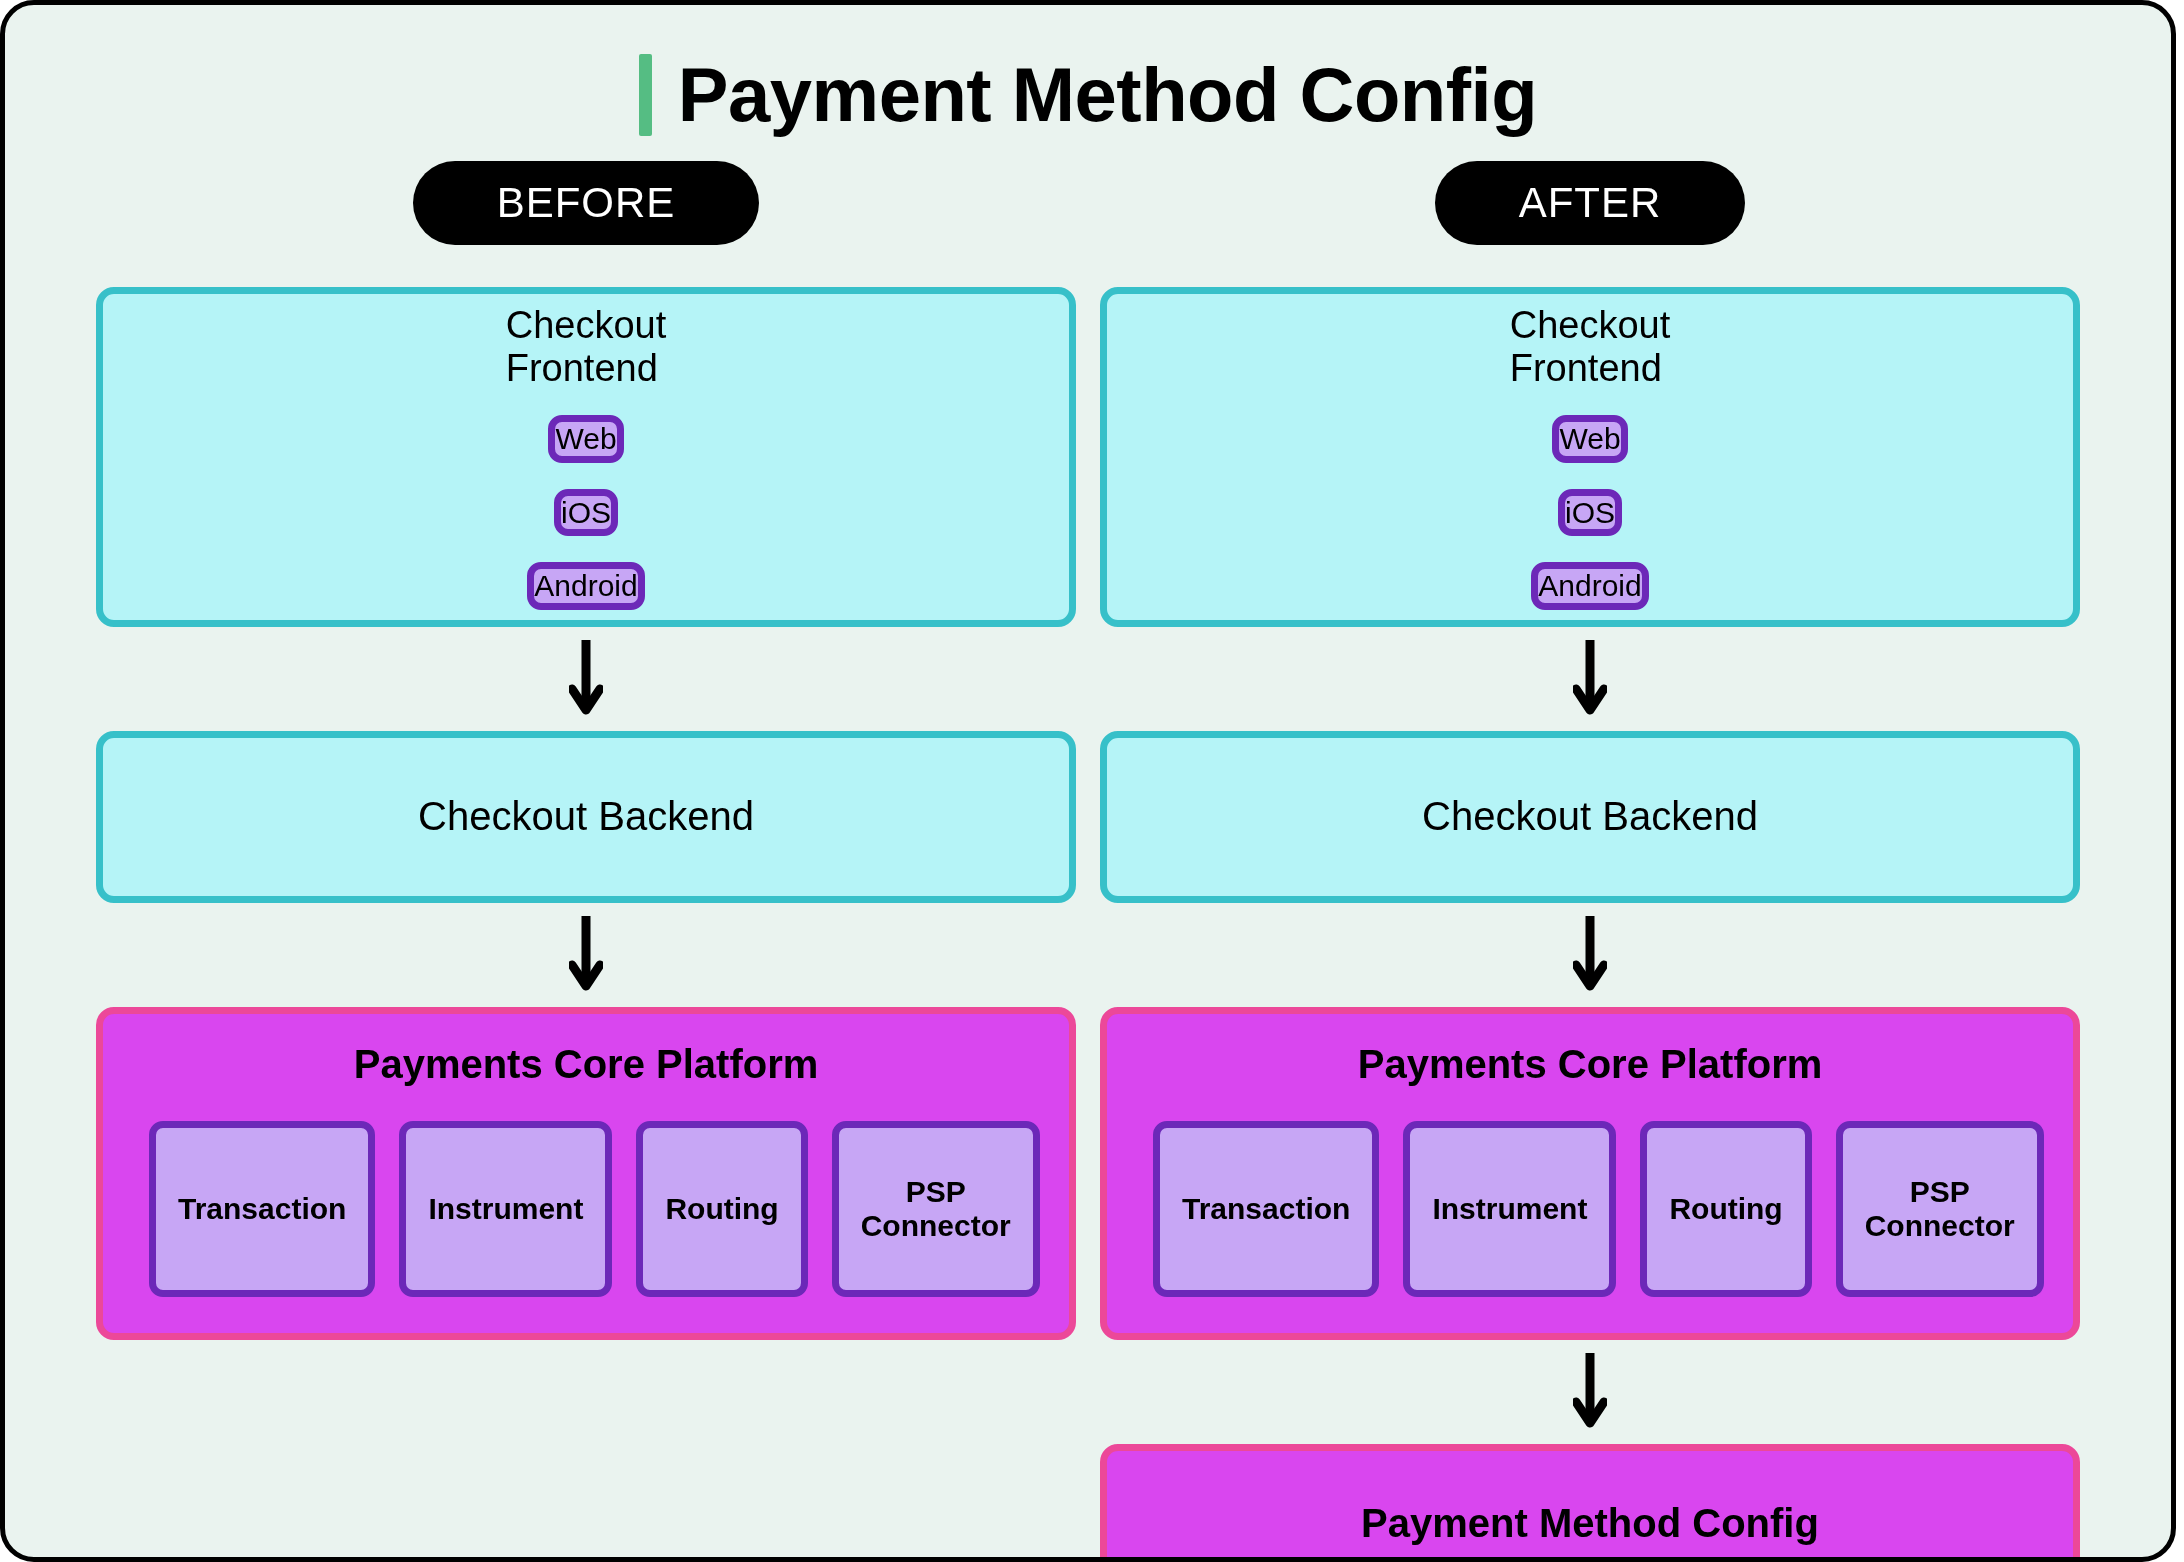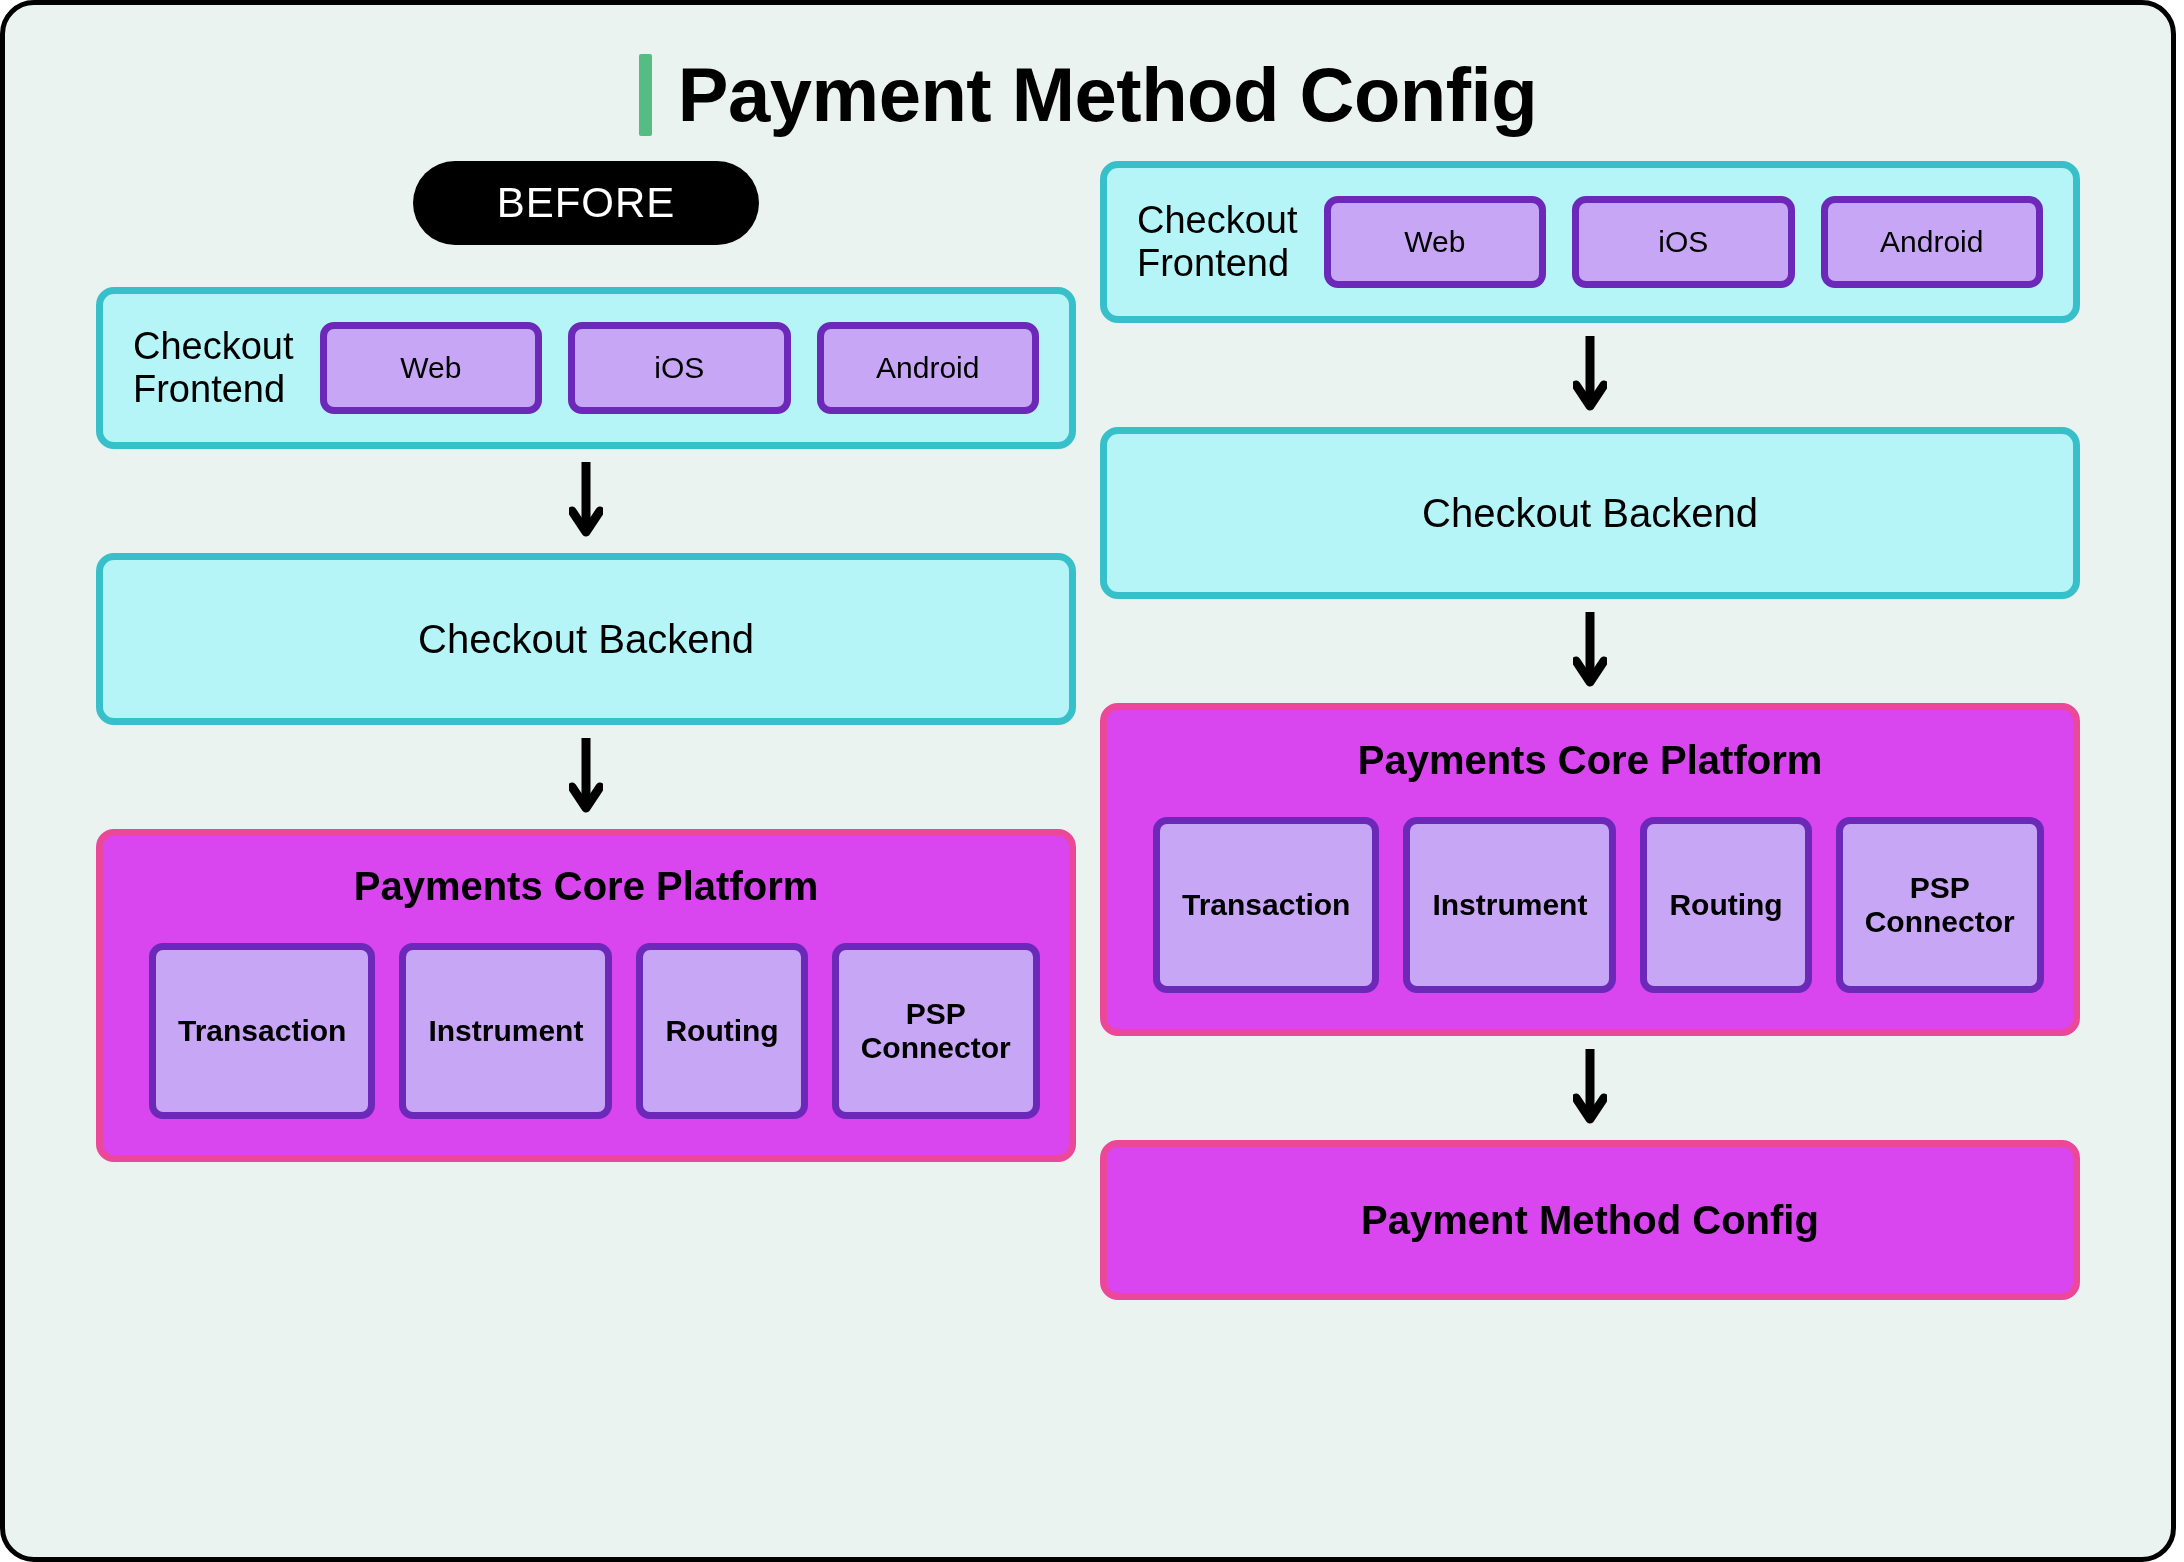--- a/index.html
+++ b/index.html
@@ -86,21 +86,22 @@
   .band-green {
     background: #d946ef;
     border: 7px solid #ec4899;
     font-weight: bold;
   }
 
   .frontend-band {
     display: flex;
     align-items: center;
     gap: 26px;
-    padding: 28px 30px;
+    padding: 10px 30px;
+    flex-direction: column;
   }
   .frontend-label {
     font-size: 38px;
     color: #000000;
     line-height: 1.12;
     white-space: pre-line;
     flex: none;
   }
   .chip {
     box-sizing: border-box;
@@ -219,20 +220,21 @@
           <div class="chip module-chip">PSP
 Connector</div>
         </div>
       </div>
 
       <div class="trailing-spacer"></div>
     </div>
 
     <div class="column">
 
+      <div class="phase-badge">AFTER</div>
 
       <div class="band band-cyan frontend-band">
         <div class="frontend-label">Checkout
 Frontend</div>
         <div class="chip">Web</div>
         <div class="chip">iOS</div>
         <div class="chip">Android</div>
       </div>
 
       <svg class="arrow" viewBox="0 0 34 78">

